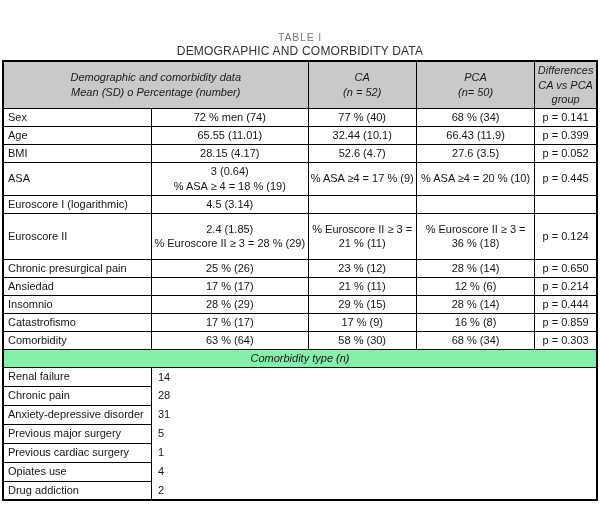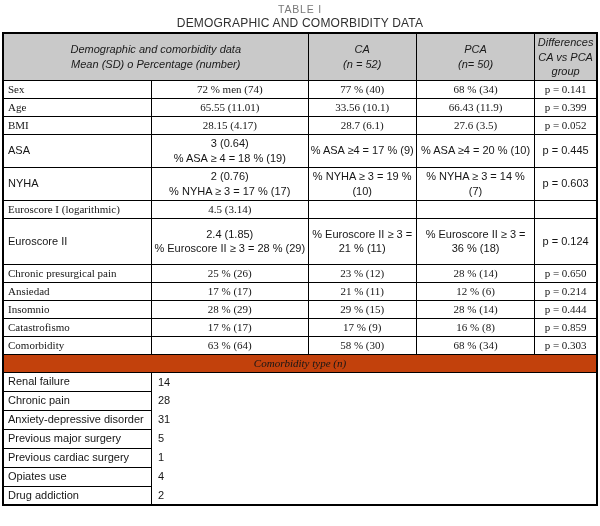--- a/index.html
+++ b/index.html
@@ -1,45 +1,45 @@
 <!DOCTYPE html>
 <html><head>
 <meta charset="utf-8">
 <style>
   html, body { margin: 0; padding: 0; }
   body {
     width: 600px; height: 526px; background: #ffffff; overflow: hidden;
     font-family: "Liberation Sans", sans-serif; color: #161616;
   }
   .title-block { text-align: center; padding-top: 3px; line-height: 1.2; }
-  .title-line1 { font-size: 10.5px; color: #787878; letter-spacing: .8px; }
+  .title-line1 { font-size: 10.5px; color: #787878; letter-spacing: .8px; margin-top: 28px; }
   .title-line2 { font-size: 12px; color: #303030; letter-spacing: .2px; }
   table.main {
     border-collapse: collapse; table-layout: fixed;
     width: 596px; margin: 2px 2px 0 2px;
     border: 2px solid #000;
   }
   td, th {
     border: 1px solid #000;
     font-size: 11px; font-weight: normal;
     text-align: center; vertical-align: middle;
     padding: 1px 2px; line-height: 1.32;
     white-space: pre-line; overflow: hidden;
   }
   th { background: #c9c9c9; font-style: italic; color: #1a1a1a; }
   td.lbl { text-align: left; padding-left: 4px; white-space: normal; }
   tr.section-row td {
-    background: #c2410c; font-style: italic; text-align: center;
+    background: #86efac; font-style: italic; text-align: center;
   }
   td.cnum {
     text-align: left; padding-left: 6px;
     border-top: none; border-bottom: none; border-right: none;
   }
   tr.hdr  { height: 44px; }
-  tr.r18  { height: 18px; font-family: Liberation Serif, serif; }
+  tr.r18  { height: 18px; }
   tr.r33  { height: 33px; margin-left: 40px; }
   tr.r46  { height: 46px; }
   tr.r19  { height: 19px; }
 </style>
 </head>
 <body>
 
 <div class="title-block">
   <div class="title-line1">TABLE I</div>
   <div class="title-line2">DEMOGRAPHIC AND COMORBIDITY DATA</div>
@@ -70,46 +70,38 @@
   <tr class="r18">
     <td class="lbl">Sex</td>
     <td>72 % men (74)</td>
     <td>77 % (40)</td>
     <td>68 % (34)</td>
     <td>p = 0.141</td>
   </tr>
   <tr class="r18">
     <td class="lbl">Age</td>
     <td>65.55 (11.01)</td>
-    <td>33.56 (10.1)</td>
+    <td>32.44 (10.1)</td>
     <td>66.43 (11.9)</td>
     <td>p = 0.399</td>
   </tr>
   <tr class="r18">
     <td class="lbl">BMI</td>
     <td>28.15 (4.17)</td>
-    <td>28.7 (6.1)</td>
+    <td>52.6 (4.7)</td>
     <td>27.6 (3.5)</td>
     <td>p = 0.052</td>
   </tr>
   <tr class="r33">
     <td class="lbl">ASA</td>
     <td>3 (0.64)
 % ASA ≥ 4 = 18 % (19)</td>
     <td>% ASA ≥4 = 17 % (9)</td>
     <td>% ASA ≥4 = 20 % (10)</td>
     <td>p = 0.445</td>
-  </tr>
-  <tr class="r33">
-    <td class="lbl">NYHA</td>
-    <td>2 (0.76)
-% NYHA ≥ 3 = 17 % (17)</td>
-    <td>% NYHA ≥ 3 = 19 % (10)</td>
-    <td>% NYHA ≥ 3 = 14 % (7)</td>
-    <td>p = 0.603</td>
   </tr>
   <tr class="r18">
     <td class="lbl">Euroscore I (logarithmic)</td>
     <td>4.5 (3.14)</td>
     <td></td>
     <td></td>
     <td></td>
   </tr>
   <tr class="r46">
     <td class="lbl">Euroscore II</td>

